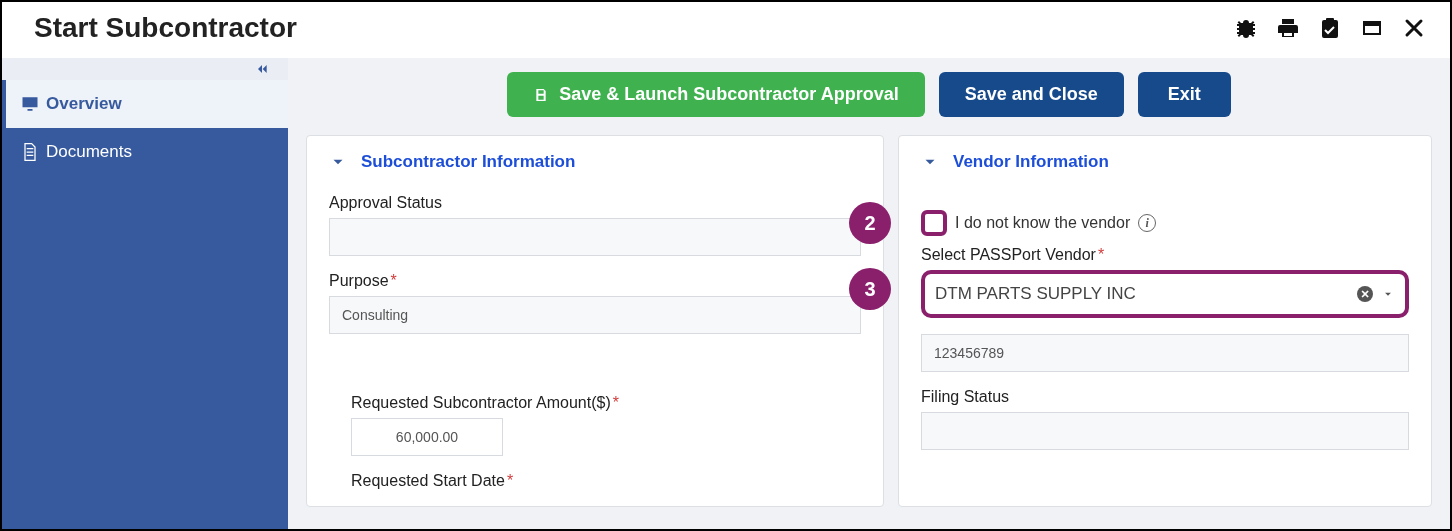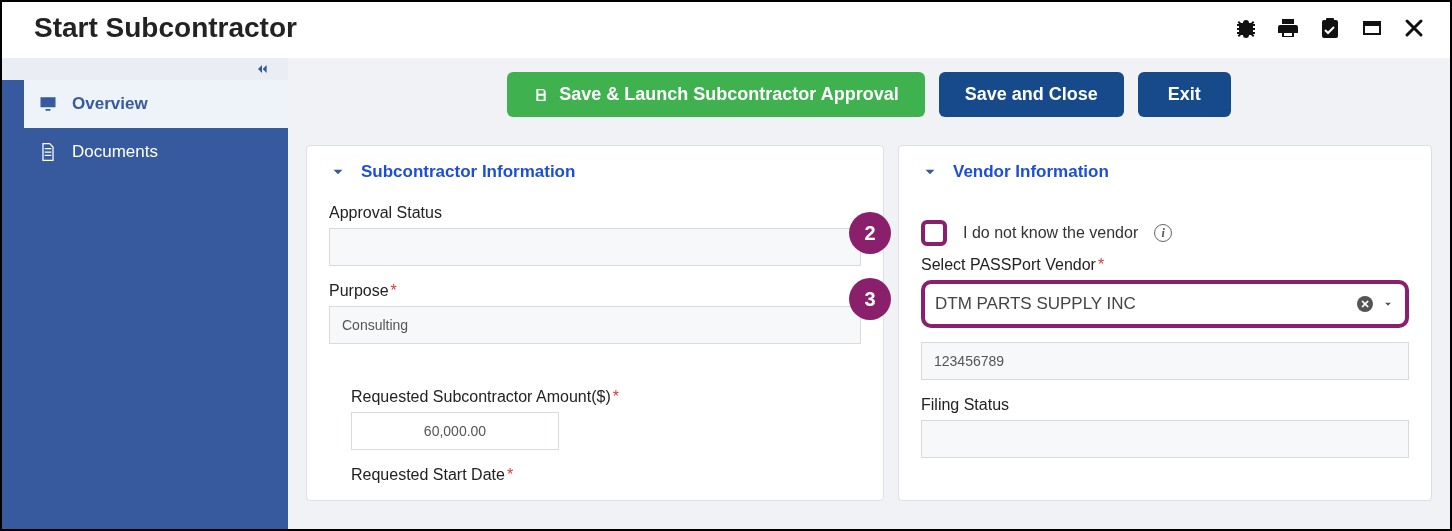--- a/index.html
+++ b/index.html
@@ -13,51 +13,51 @@
 .header-icons svg { width: 24px; height: 24px; fill: #111; }
 .header-icons .icon-btn { cursor: pointer; display:flex; align-items:center; justify-content:center; }
 
 
 .body { display: flex; height: calc(100% - 56px); background: #f0f2f5; }
 
 
 .sidebar { width: 286px; background: #375a9e; color: #fff; display: flex; flex-direction: column; }
 .collapse-row { background: #eaeef4; height: 22px; display: flex; align-items: center; justify-content: flex-end; padding-right: 18px; }
 .collapse-row svg { width: 16px; height: 16px; fill: #375a9e; }
-.side-item { display: flex; align-items: center; gap: 14px; padding: 14px 18px; font-size: 17px; cursor: pointer; margin-left: 18px; }
+.side-item { display: flex; align-items: center; gap: 6px; padding: 14px 18px; font-size: 17px; cursor: pointer; }
 .side-item.active { background: #eef2f9; color: #375a9e; font-weight: 600; border-left: 4px solid #375a9e; padding-left: 14px; }
 .side-item svg { width: 20px; height: 20px; fill: currentColor; }
 
 
 .main { flex: 1; padding: 14px 18px 0 18px; overflow: hidden; }
-.action-row { display: flex; gap: 14px; justify-content: center; margin-bottom: 28px; }
+.action-row { display: flex; gap: 14px; justify-content: center; margin-bottom: 18px; }
 .btn { border: none; border-radius: 6px; font-size: 18px; font-weight: 700; padding: 12px 26px; cursor: pointer; display: flex; align-items: center; gap: 10px; color: #fff; }
 .btn-green { background: #3fb24f; }
 .btn-blue { background: #174a8b; }
 .btn-blue.small { padding: 12px 30px; }
 
 .panels { display: flex; gap: 14px; }
 .panel { background: #fff; border: 1px solid #dcdfe4; border-radius: 4px; padding: 16px 22px 10px 22px; }
 .panel-left { flex: 1 1 0; min-width: 540px; }
 .panel-right { width: 534px; position: relative; }
 
 .panel-head { display: flex; align-items: center; gap: 14px; margin-bottom: 22px; }
 .panel-head svg { width: 18px; height: 18px; fill: #375a9e; }
 .panel-title { font-size: 17px; font-weight: 700; color: #1d4ed8; }
 
 .flabel { font-size: 16px; color: #222; margin-bottom: 6px; font-weight: 500; }
 .req::after { content: "*"; color: #d23c3c; margin-left: 2px; }
 .finput { width: 100%; border: 1px solid #d7dbe0; background: #f7f8fa; border-radius: 0; padding: 10px 12px; font-size: 14px; color: #555; }
 .finput.white { background: #fff; }
-.fgroup { margin-bottom: 16px; }
+.fgroup { margin-bottom: 16px; margin-top: 16px; }
 .fgroup-indent { margin-left: 22px; }
-.amount-input { width: 208px; text-align: center; background:#fff; }
-
-
-.checkbox-row { display: flex; align-items: center; gap: 16px; margin-top: 38px; margin-bottom: 10px; position: relative; }
+.amount-input { width: 152px; text-align: center; background:#fff; }
+
+
+.checkbox-row { display: flex; align-items: center; gap: 8px; margin-top: 38px; margin-bottom: 10px; position: relative; }
 .cbox { width: 26px; height: 26px; border: 4px solid #8a1f6b; border-radius: 6px; background: #fff; cursor: pointer; }
 .cb-label { font-size: 16px; color: #333; }
 .info-circle { display:inline-flex; width:18px; height:18px; border:1.5px solid #666; border-radius:50%; align-items:center; justify-content:center; font-size:12px; font-weight:700; color:#555; font-family: Georgia, serif; font-style: italic; }
 
 .vendor-select-wrap { border: 4px solid #8a1f6b; border-radius: 10px; padding: 6px 8px; position: relative; margin-bottom: 14px; }
 .vendor-select { display: flex; align-items: center; justify-content: space-between; background: #fff; padding: 4px 2px; }
 .vendor-select-text { font-size: 17px; color: #444; }
 .vendor-ctrl { display:flex; align-items:center; gap:8px; }
 .vendor-ctrl svg { width: 14px; height: 14px; fill: #555; }
 .clear-circle { width:16px; height:16px; border-radius:50%; background:#555; color:#fff; display:flex; align-items:center; justify-content:center; font-size:11px; font-weight:700; cursor:pointer; }

